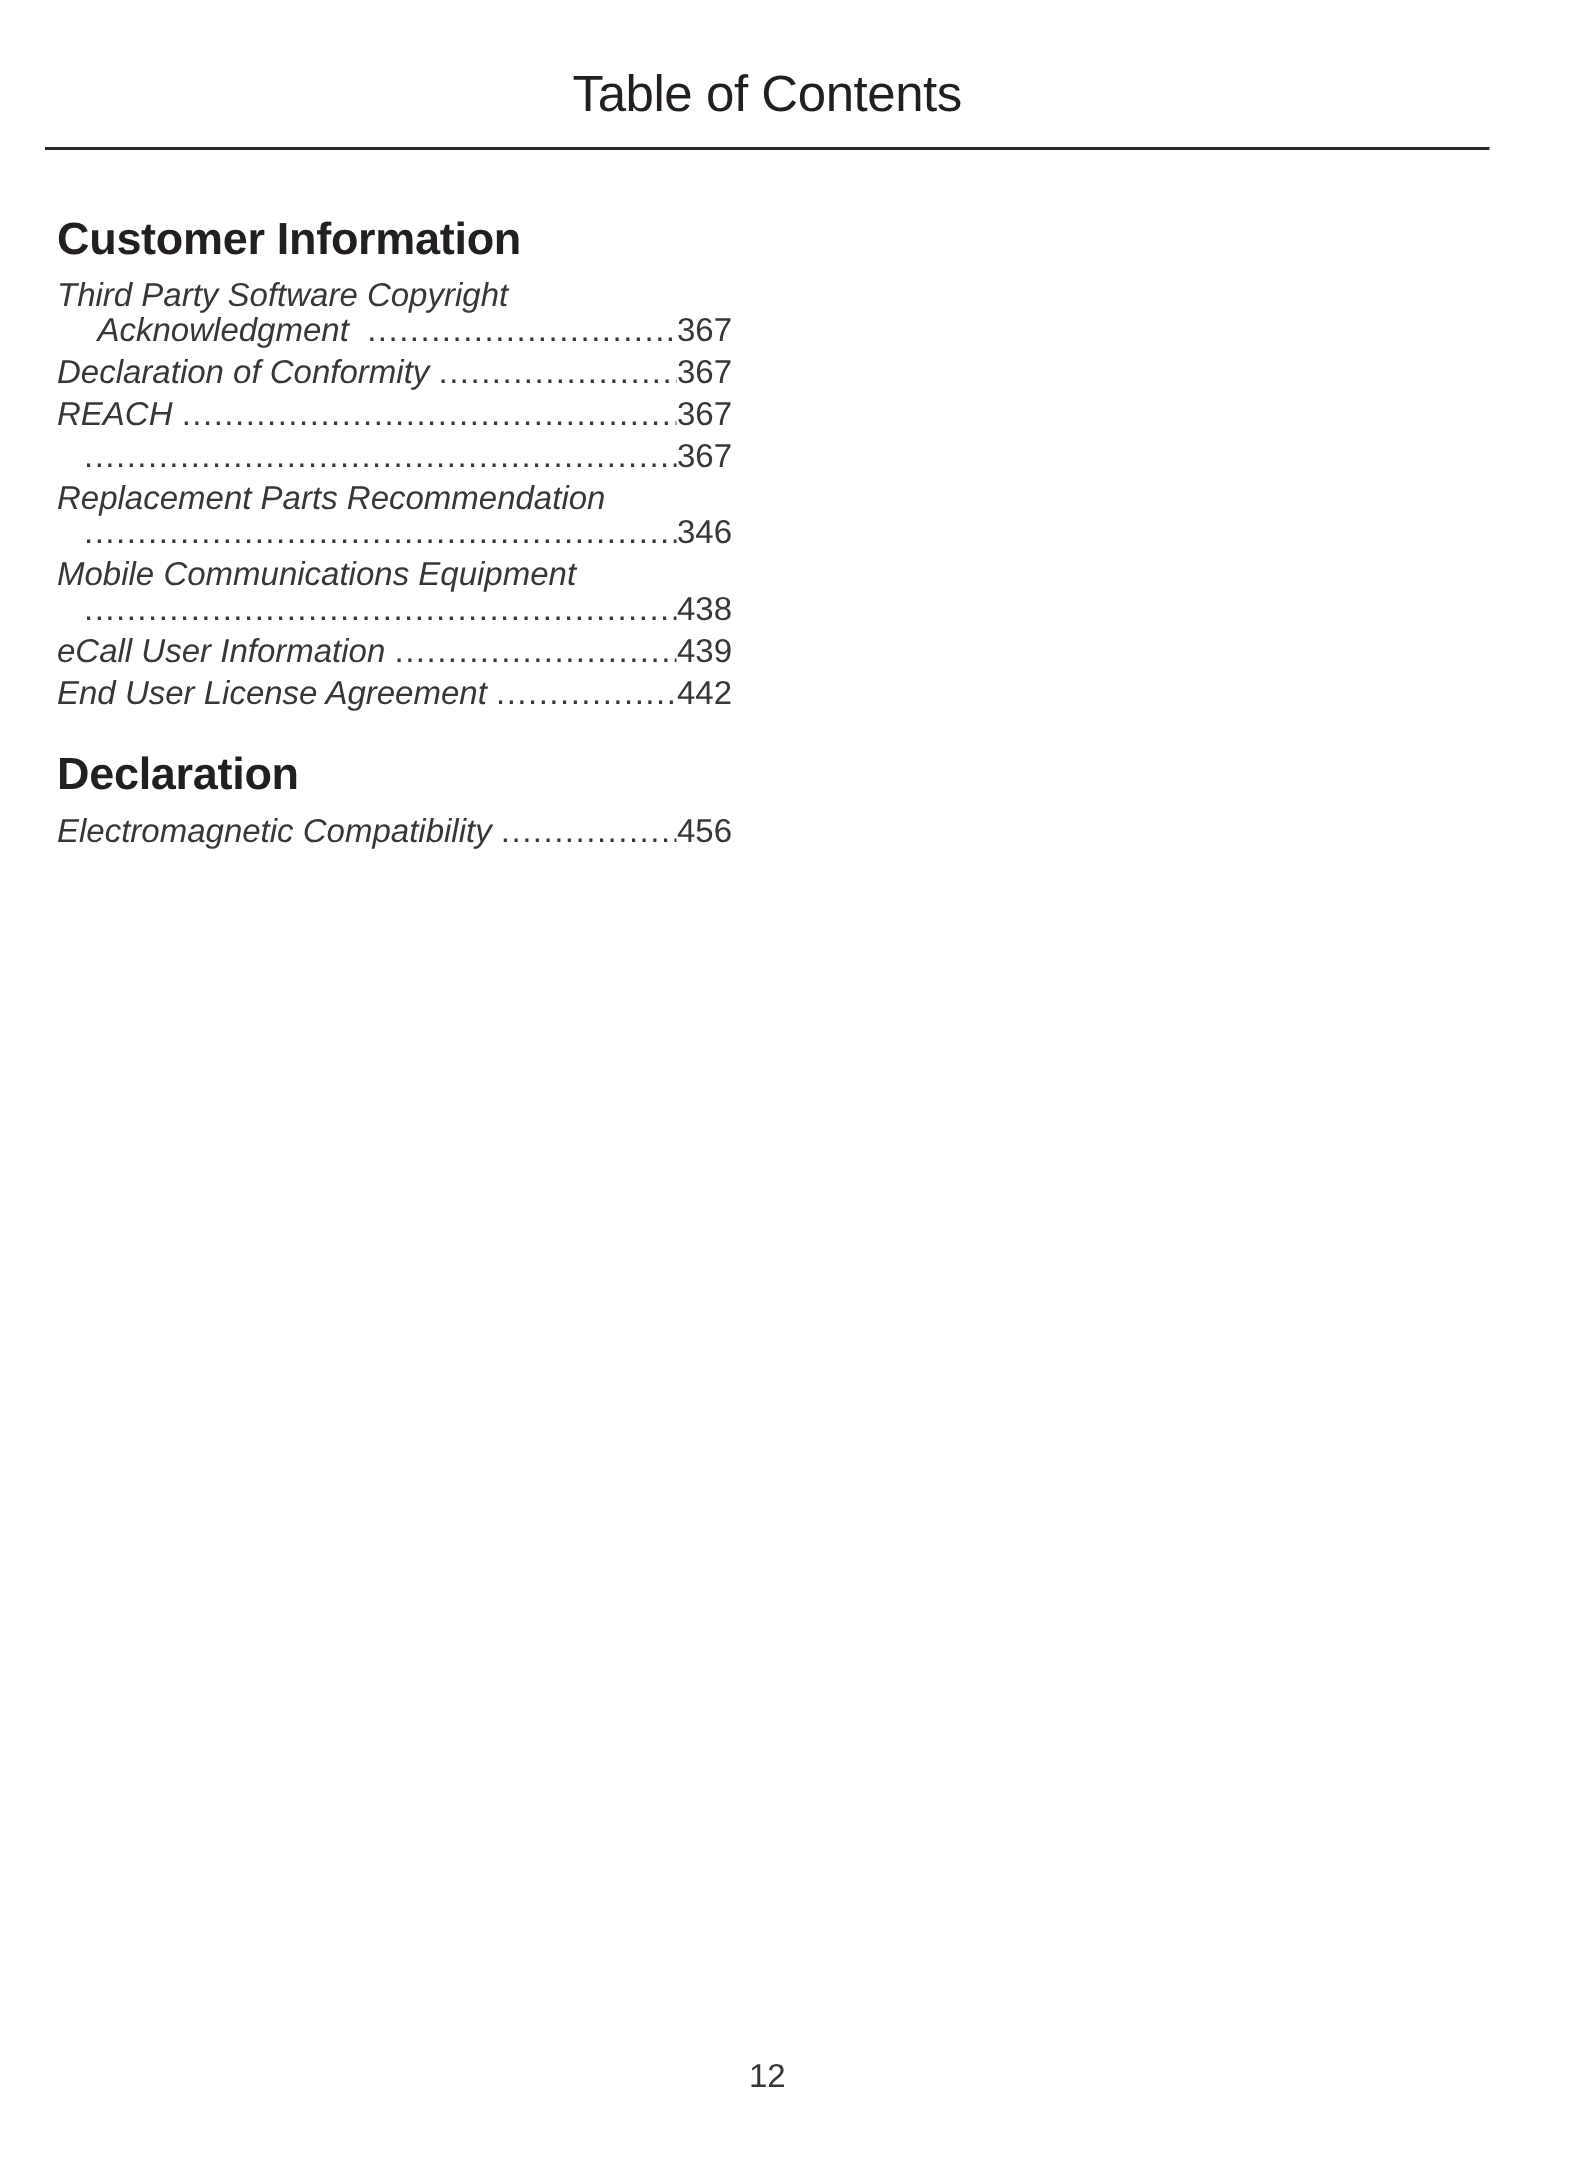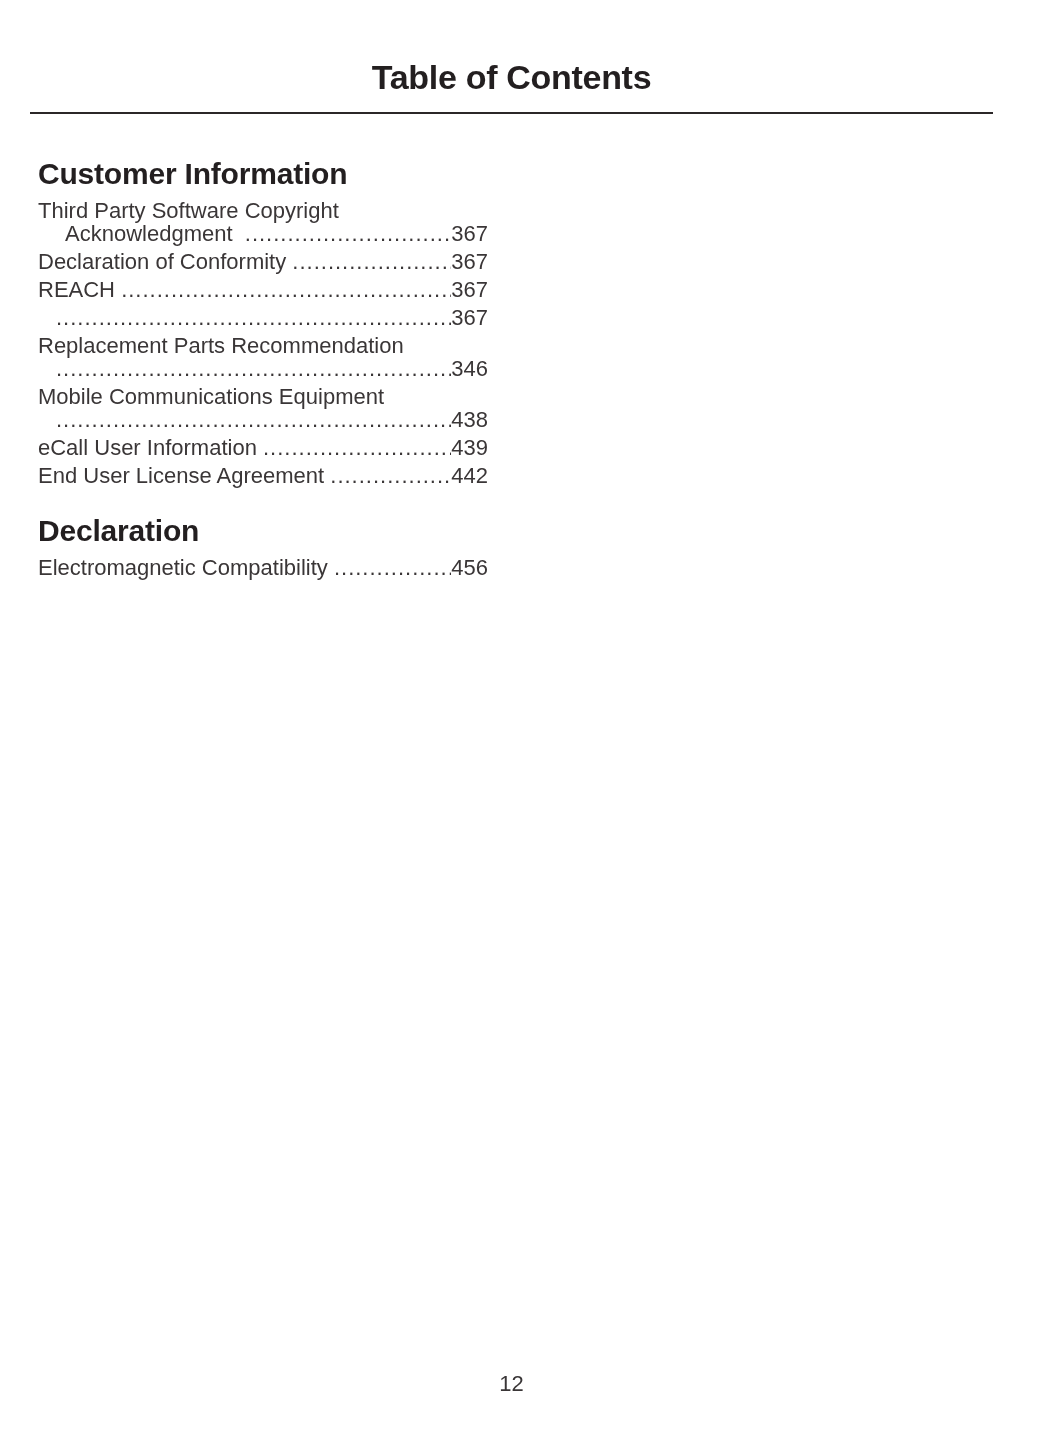--- a/index.html
+++ b/index.html
@@ -21,25 +21,25 @@
   }
   .sheet {
     position: absolute;
     left: 30px;
     top: 0;
     width: 963px;
     height: 1448px;
   }
   .title {
     margin: 0;
-    padding-top: 59px;
+    padding-top: 45px;
     text-align: center;
     font-size: 34px;
     line-height: 36px;
-    font-weight: 700;
+    font-weight: 400;
     letter-spacing: -0.3px;
     color: var(--heading, #231f20);
   }
   .rule {
     height: 0;
     border-top: 2px solid var(--divider, #2b2728);
     margin-top: 17px;
   }
   .content {
     margin-left: 8px;
@@ -63,20 +63,21 @@
   .line {
     display: flex;
     align-items: baseline;
     font-size: 22px;
     line-height: 23px;
     color: var(--body, #3a3637);
   }
   .line .text {
     white-space: pre;
     flex: 0 0 auto;
+    font-style: italic;
   }
   .line .leader {
     flex: 1 1 auto;
     min-width: 0;
     overflow: hidden;
     white-space: nowrap;
     letter-spacing: 1px;
     color: var(--body, #3a3637);
   }
   .line .pagenum {

